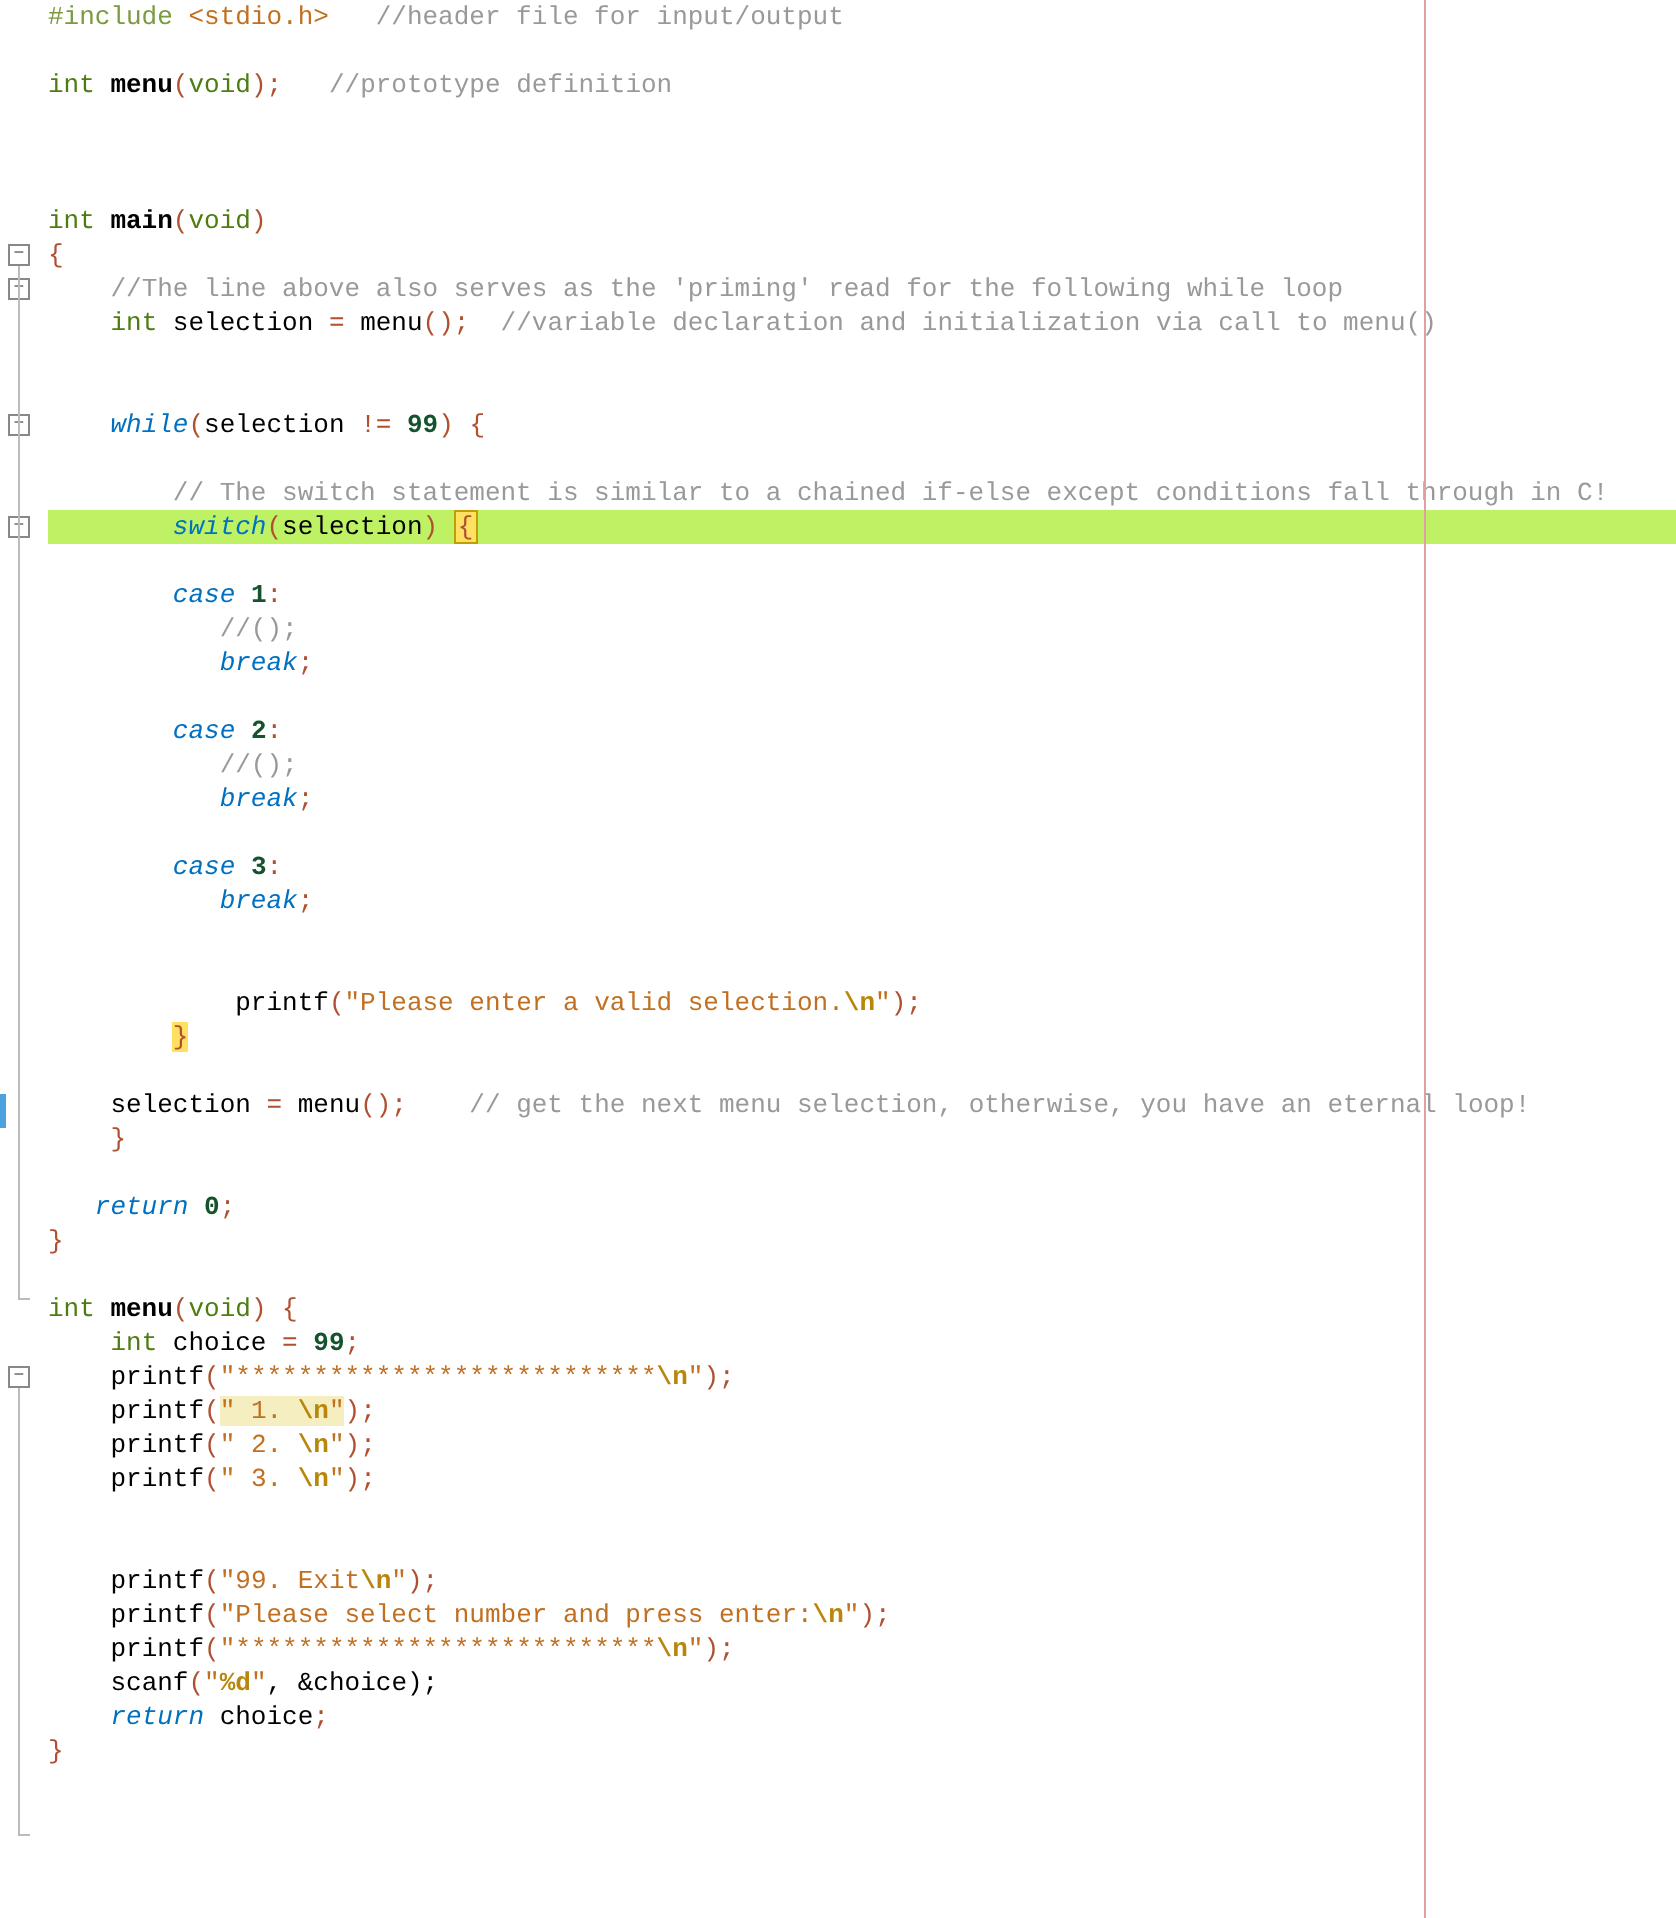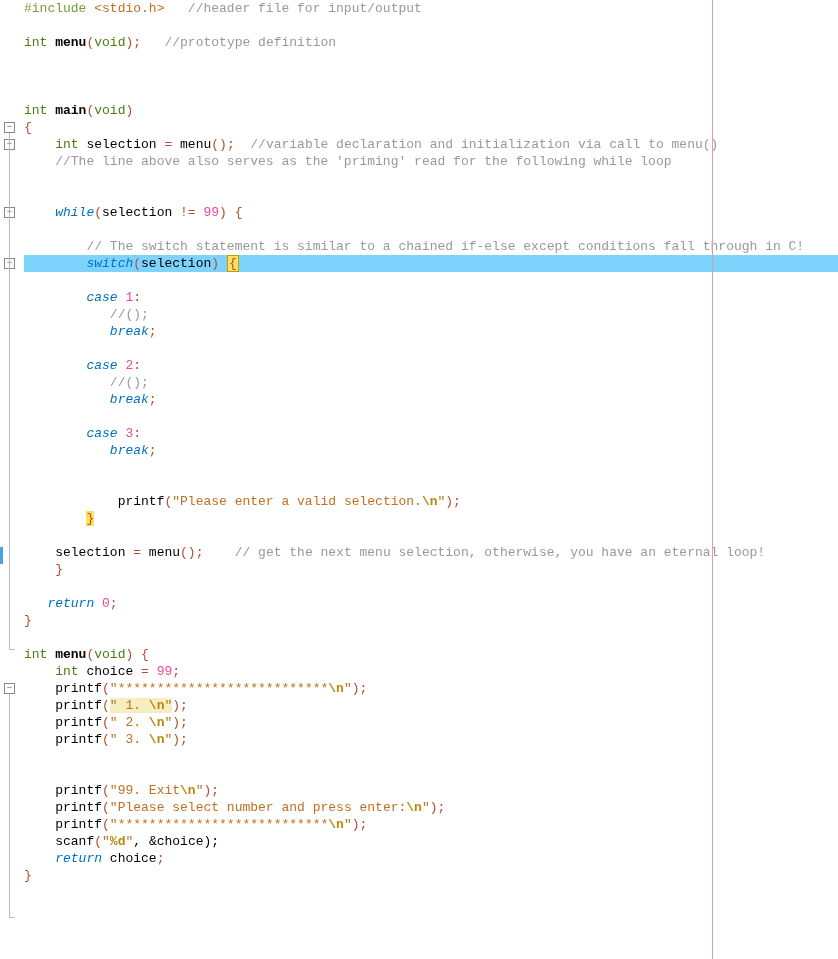--- a/index.html
+++ b/index.html
@@ -50,21 +50,21 @@
     width: 6px;
     height: 1px;
     background: #bbb;
   }
   .code {
     flex: 1;
     padding-left: 4px;
     position: relative;
   }
   .line { height: 17px; white-space: pre; }
-  .hl-line { background: #7dd3fc; }
+  .hl-line { background: #bef264; }
   .ruler {
     position: absolute;
     top: 0;
     bottom: 0;
     width: 1px;
     background: #e0a0a0;
     left: 692px;
     z-index: 0;
   }
   .change-marker {
@@ -73,21 +73,21 @@
     width: 3px;
     background: #4aa3df;
     z-index: 2;
   }
   .kw-pp   { color: #7a9b3e; }
   .kw-inc  { color: #c07020; }
   .kw-type { color: #4d7c0f; }
   .kw-flow { color: #0070c0; font-style: italic; }
   .fn-name { color: #000; font-weight: bold; }
   .op      { color: #b05030; }
-  .num     { color: #ec4899; }
+  .num     { color: #14532d; font-weight: bold; }
   .str     { color: #c07020; }
   .esc     { color: #b8860b; font-weight: bold; }
   .cmt     { color: #999999; }
   .plain   { color: #000; }
   .match   { background: #ffe060; }
   .cursor-brace { background: #ffe060; border: 1px solid #c0a000; padding: 0 1px; margin: -1px 0; }
   .str-hl  { background: #f5eec0; }
 </style>
 </head>
 <body>
@@ -111,22 +111,22 @@
     <div class="ruler"></div>
 
     <div class="line"><span class="kw-pp">#include</span><span class="kw-inc"> &lt;stdio.h&gt;</span><span class="cmt">   //header file for input/output</span></div>
     <div class="line"></div>
     <div class="line"><span class="kw-type">int</span><span class="fn-name"> menu</span><span class="op">(</span><span class="kw-type">void</span><span class="op">);</span><span class="cmt">   //prototype definition</span></div>
     <div class="line"></div>
     <div class="line"></div>
     <div class="line"></div>
     <div class="line"><span class="kw-type">int</span><span class="fn-name"> main</span><span class="op">(</span><span class="kw-type">void</span><span class="op">)</span></div>
     <div class="line"><span class="op">{</span></div>
+    <div class="line"><span>    </span><span class="cmt">//The line above also serves as the 'priming' read for the following while loop</span></div>
     <div class="line"><span>    </span><span class="kw-type">int</span><span class="plain"> selection </span><span class="op">=</span><span class="plain"> menu</span><span class="op">();</span><span class="cmt">  //variable declaration and initialization via call to menu()</span></div>
-    <div class="line"><span>    </span><span class="cmt">//The line above also serves as the 'priming' read for the following while loop</span></div>
     <div class="line"></div>
     <div class="line"></div>
     <div class="line"><span>    </span><span class="kw-flow">while</span><span class="op">(</span><span class="plain">selection </span><span class="op">!=</span><span> </span><span class="num">99</span><span class="op">) {</span></div>
     <div class="line"></div>
     <div class="line"><span>        </span><span class="cmt">// The switch statement is similar to a chained if-else except conditions fall through in C!</span></div>
     <div class="line hl-line"><span>        </span><span class="kw-flow">switch</span><span class="op">(</span><span class="plain">selection</span><span class="op">) </span><span class="op cursor-brace">{</span></div>
     <div class="line"></div>
     <div class="line"><span>        </span><span class="kw-flow">case</span><span> </span><span class="num">1</span><span class="op">:</span></div>
     <div class="line"><span>           </span><span class="cmt">//();</span></div>
     <div class="line"><span>           </span><span class="kw-flow">break</span><span class="op">;</span></div>

